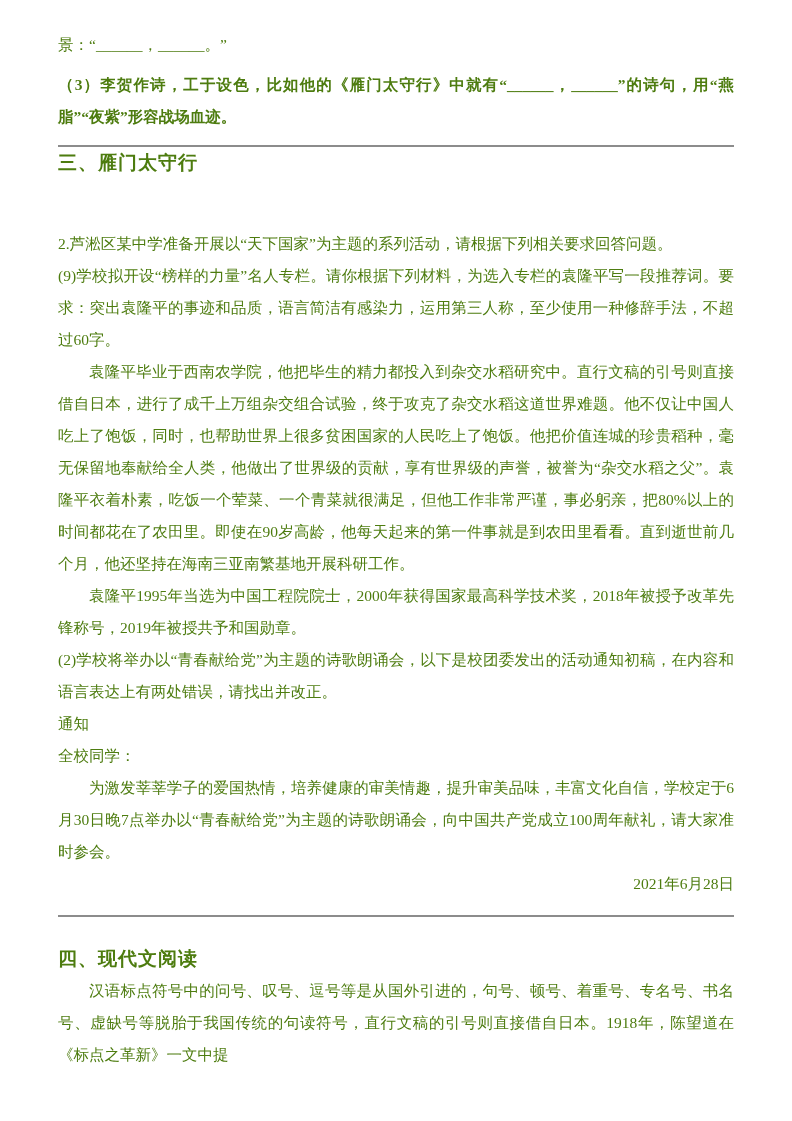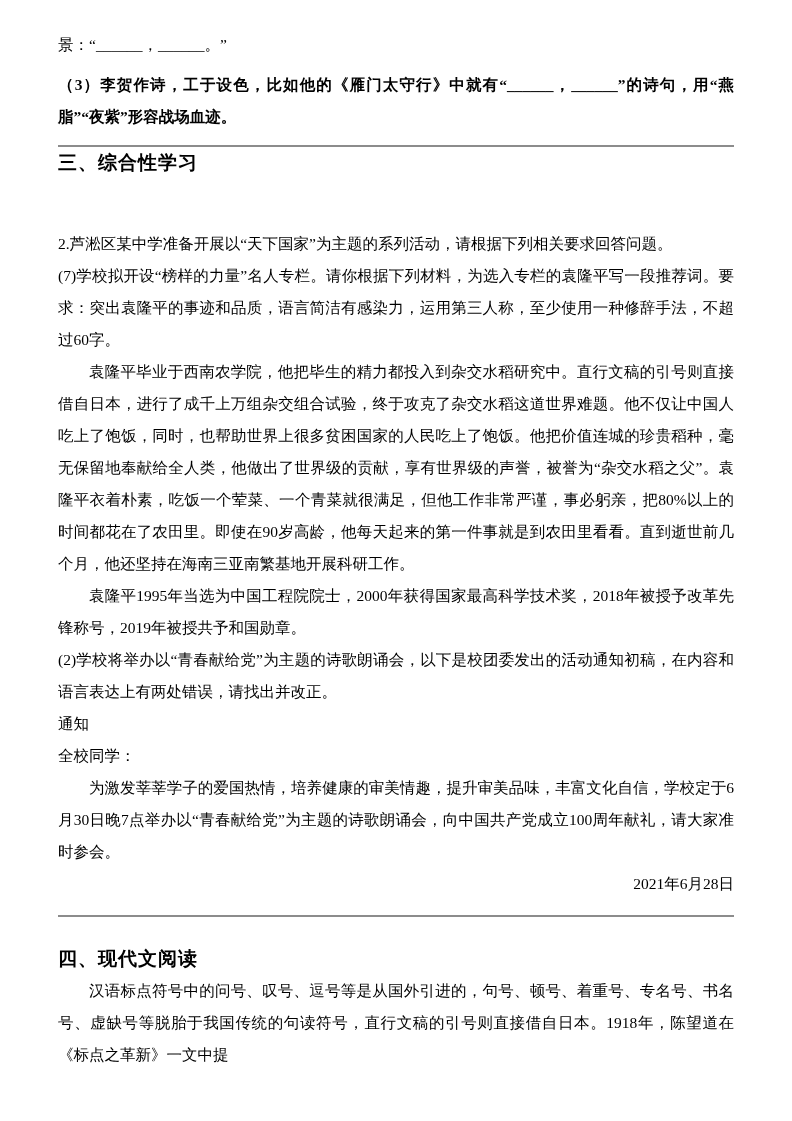--- a/index.html
+++ b/index.html
@@ -6,21 +6,21 @@
     margin: 0;
     padding: 0;
     background: #ffffff;
   }
   .page {
     position: relative;
     width: 792px;
     height: 1121px;
     background: #ffffff;
     font-family: "Liberation Serif", "DejaVu Serif", serif;
-    color: #000000;
+    color: #4d7c0f;
     overflow: hidden;
     box-sizing: border-box;
   }
   .content {
     padding: 29px 58px 0 58px;
     font-size: 15.5px;
   }
   .content p {
     margin: 0;
     line-height: 32px;
@@ -61,25 +61,25 @@
 
 <div class="page">
   <div class="content">
 
     <p>景：“______，______。”</p>
 
     <p class="gap-top-sm">（3）李贺作诗，工于设色，比如他的《雁门太守行》中就有“______，______”的诗句，用“燕脂”“夜紫”形容战场血迹。</p>
 
     <hr class="rule">
 
-    <p class="section-heading">三、综合性学习</p>
+    <p class="section-heading">三、雁门太守行</p>
 
     <p class="q3-intro">2.芦淞区某中学准备开展以“天下国家”为主题的系列活动，请根据下列相关要求回答问题。</p>
 
-    <p>(7)学校拟开设“榜样的力量”名人专栏。请你根据下列材料，为选入专栏的袁隆平写一段推荐词。要求：突出袁隆平的事迹和品质，语言简洁有感染力，运用第三人称，至少使用一种修辞手法，不超过60字。</p>
+    <p>(9)学校拟开设“榜样的力量”名人专栏。请你根据下列材料，为选入专栏的袁隆平写一段推荐词。要求：突出袁隆平的事迹和品质，语言简洁有感染力，运用第三人称，至少使用一种修辞手法，不超过60字。</p>
 
     <p class="indent2">袁隆平毕业于西南农学院，他把毕生的精力都投入到杂交水稻研究中。直行文稿的引号则直接借自日本，进行了成千上万组杂交组合试验，终于攻克了杂交水稻这道世界难题。他不仅让中国人吃上了饱饭，同时，也帮助世界上很多贫困国家的人民吃上了饱饭。他把价值连城的珍贵稻种，毫无保留地奉献给全人类，他做出了世界级的贡献，享有世界级的声誉，被誉为“杂交水稻之父”。袁隆平衣着朴素，吃饭一个荤菜、一个青菜就很满足，但他工作非常严谨，事必躬亲，把80%以上的时间都花在了农田里。即使在90岁高龄，他每天起来的第一件事就是到农田里看看。直到逝世前几个月，他还坚持在海南三亚南繁基地开展科研工作。</p>
 
     <p class="indent2">袁隆平1995年当选为中国工程院院士，2000年获得国家最高科学技术奖，2018年被授予改革先锋称号，2019年被授共予和国勋章。</p>
 
     <p>(2)学校将举办以“青春献给党”为主题的诗歌朗诵会，以下是校团委发出的活动通知初稿，在内容和语言表达上有两处错误，请找出并改正。</p>
 
     <p class="notice-title">通知</p>
 
     <p>全校同学：</p>

